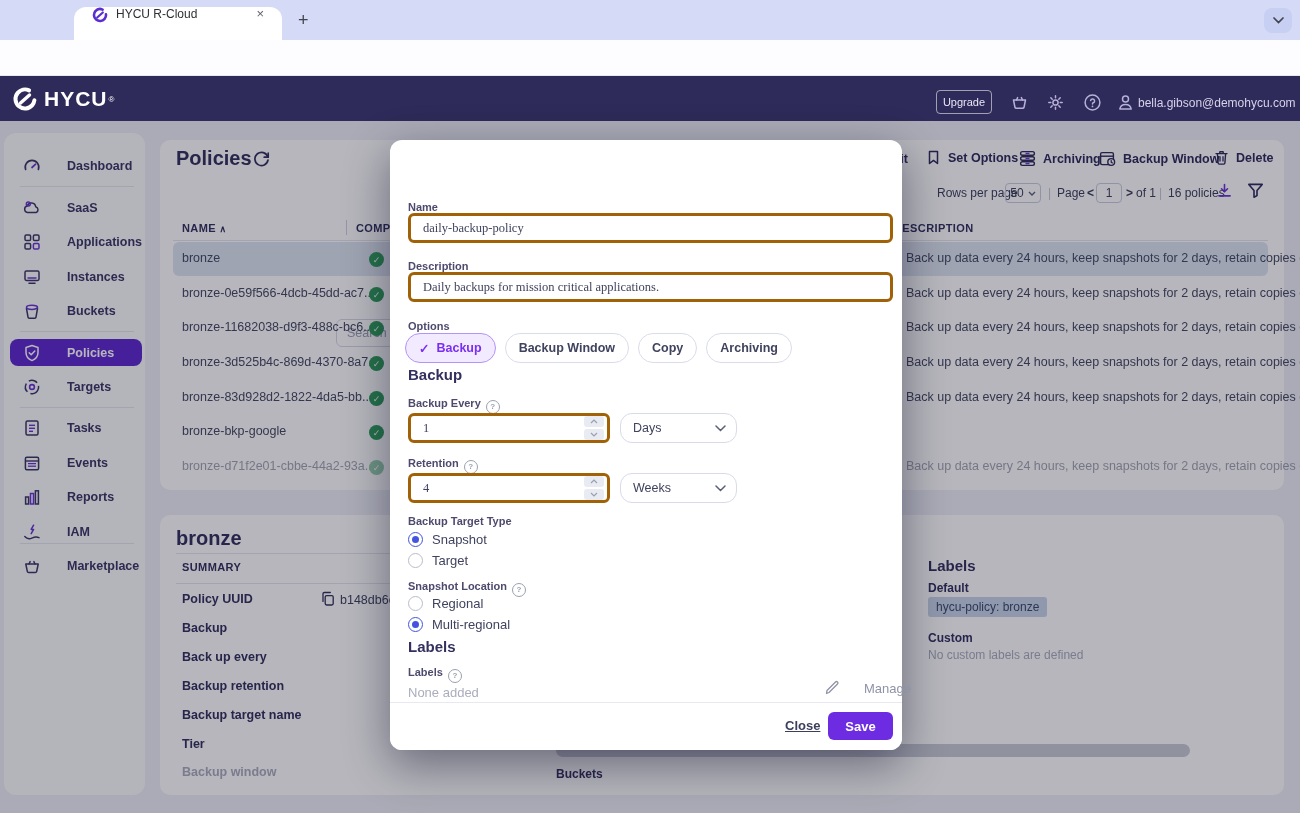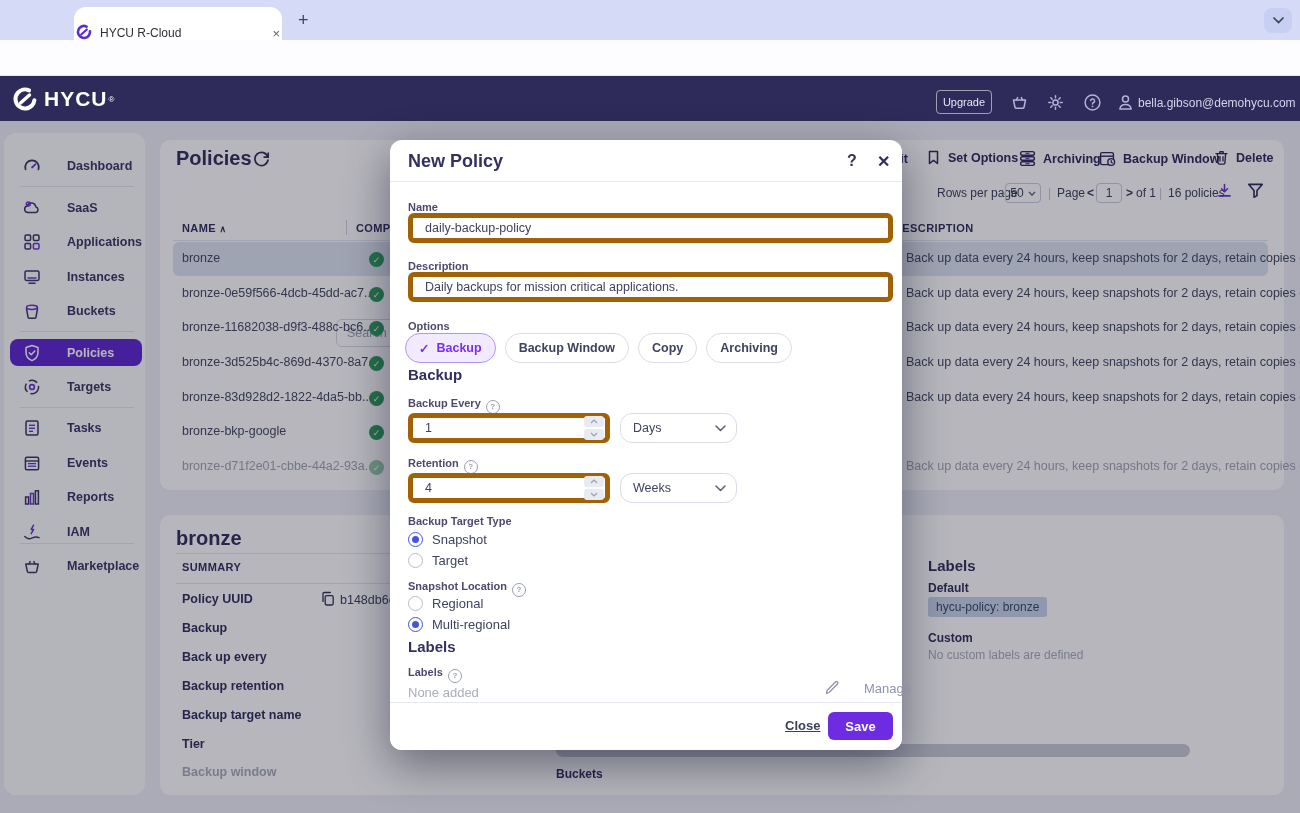--- a/index.html
+++ b/index.html
@@ -3,21 +3,21 @@
 <meta charset="utf-8">
 <style>
   html,body{margin:0;padding:0}
   body{width:1300px;height:813px;position:relative;overflow:hidden;
        font-family:"Liberation Sans",sans-serif;background:#eef0f6;color:#33305e}
   .abs{position:absolute}
   svg{display:block}
   
   .tabstrip{left:0;top:0;width:1300px;height:40px;background:#d5dbf7}
   .tab{left:74px;top:7px;width:208px;height:33px;background:#ffffff;border-radius:12px 12px 0 0;
-       display:flex;align-items:flex-end;padding:0 2px;box-sizing:border-box}
+       display:flex;align-items:flex-start;padding:0 18px;box-sizing:border-box}
   .tab-title{font-size:12px;color:#2e3034;margin-left:8px;flex:1;white-space:nowrap;overflow:hidden}
   .gicon{color:#41454d;font-size:16px;line-height:1}
   .toolbar{left:0;top:40px;width:1300px;height:36px;background:#fdfdff;border-bottom:1px solid #e6e8f2;box-sizing:border-box}
   .urlpill{left:110px;top:45px;width:1080px;height:27px;background:#edf0fa;border-radius:14px;
            display:flex;align-items:center;padding:0 10px;box-sizing:border-box}
   .urltext{font-size:13px;color:#26282d;margin-left:10px;flex:1}
   .avatar{left:1241px;top:47px;width:23px;height:23px;border-radius:50%;background:#3a6bd6;color:#fff;
           font-size:11px;font-weight:bold;display:flex;align-items:center;justify-content:center}
   .tabchev{left:1264px;top:8px;width:28px;height:25px;border-radius:8px;background:#c7cff2;
            display:flex;align-items:center;justify-content:center}
@@ -62,22 +62,22 @@
   .fieldlbl{font-size:12.5px;font-weight:bold;color:#33305e}
   .hline{border-top:1px solid #e3e5ee}
   
   .overlay{left:0;top:121px;width:1300px;height:692px;background:rgba(14,14,34,.30);z-index:30}
   .modal{left:390px;top:140px;width:512px;height:610px;background:#fff;border-radius:12px;z-index:50;
          box-shadow:0 14px 45px rgba(10,10,40,.45)}
   .mhead{left:0;top:0;width:512px;height:42px;border-bottom:1px solid #e8e9f0;box-sizing:border-box}
   .mtitle{left:18px;top:11px;font-size:18px;font-weight:bold;color:#33305e}
   .mico{font-size:16px;font-weight:bold;color:#33305e}
   .mlbl{font-size:11px;font-weight:bold;color:#4d4a6e}
-  .minput{border:5px solid #a16207;border-radius:6px;height:30px;box-sizing:border-box;padding:0 12px;
-          font-size:12.5px;color:#3f435e;background:#fff;outline:none;font-family:Liberation Sans, sans-serif;width:100%}
+  .minput{border:3px solid #a16207;border-radius:6px;height:30px;box-sizing:border-box;padding:0 12px;
+          font-size:12.5px;color:#3f435e;background:#fff;outline:none;font-family:Liberation Serif, serif;width:100%}
   .qcircle{display:inline-flex;width:12px;height:12px;border:1px solid #9aa0b0;border-radius:50%;color:#9aa0b0;
            font-size:8px;align-items:center;justify-content:center;font-weight:bold;vertical-align:-2px;margin-left:5px}
   .chip{height:30px;border:1px solid #dadde9;border-radius:16px;background:#fff;display:flex;align-items:center;
         padding:0 13px;font-size:12.5px;font-weight:bold;color:#3f435e;box-sizing:border-box}
   .chipsel{background:#f2eafe;border:1.5px solid #b493f8;color:#7a2ff0}
   .h3{font-size:15px;font-weight:bold;color:#33305e}
   .selbox{border:1px solid #d9dce8;border-radius:12px;height:30px;display:flex;align-items:center;
           justify-content:space-between;padding:0 10px 0 12px;font-size:12.5px;color:#3f435e;box-sizing:border-box}
   .stepbtn{width:20px;height:11px;background:#e9ebf2;border-radius:3px;display:flex;align-items:center;justify-content:center}
   .radio{display:flex;align-items:center}
@@ -427,25 +427,20 @@
   <span class="abs" style="left:768px;top:116px;font-size:12px;font-weight:bold;color:#33305e">Custom</span>
   <span class="abs graytxt" style="left:768px;top:133px;font-size:12px">No custom labels are defined</span>
 
   <div class="abs" style="left:396px;top:229px;width:634px;height:13px;border-radius:7px;background:#c9ccd6"></div>
   <span class="abs" style="left:396px;top:252px;font-size:12px;font-weight:bold;color:#33305e">Buckets</span>
 </div>
 
 <div class="abs overlay"></div>
 
 <div class="abs modal">
-  <div class="abs mhead">
-    <span class="abs mtitle" style="left: 18px;">New Policy</span>
-    <span class="abs mico" style="left:457px;top:12px">?</span>
-    <span class="abs mico" style="left:487px;top:12px">✕</span>
-  </div>
 
   <span class="abs mlbl" style="left:18px;top:61px">Name</span>
   <div class="abs" style="left:18px;top:73px;width:485px">
     <input class="minput" value="daily-backup-policy" style="">
   </div>
 
   <span class="abs mlbl" style="left:18px;top:120px">Description</span>
   <div class="abs" style="left:18px;top:132px;width:485px">
     <input class="minput" value="Daily backups for mission critical applications." style="">
   </div>

